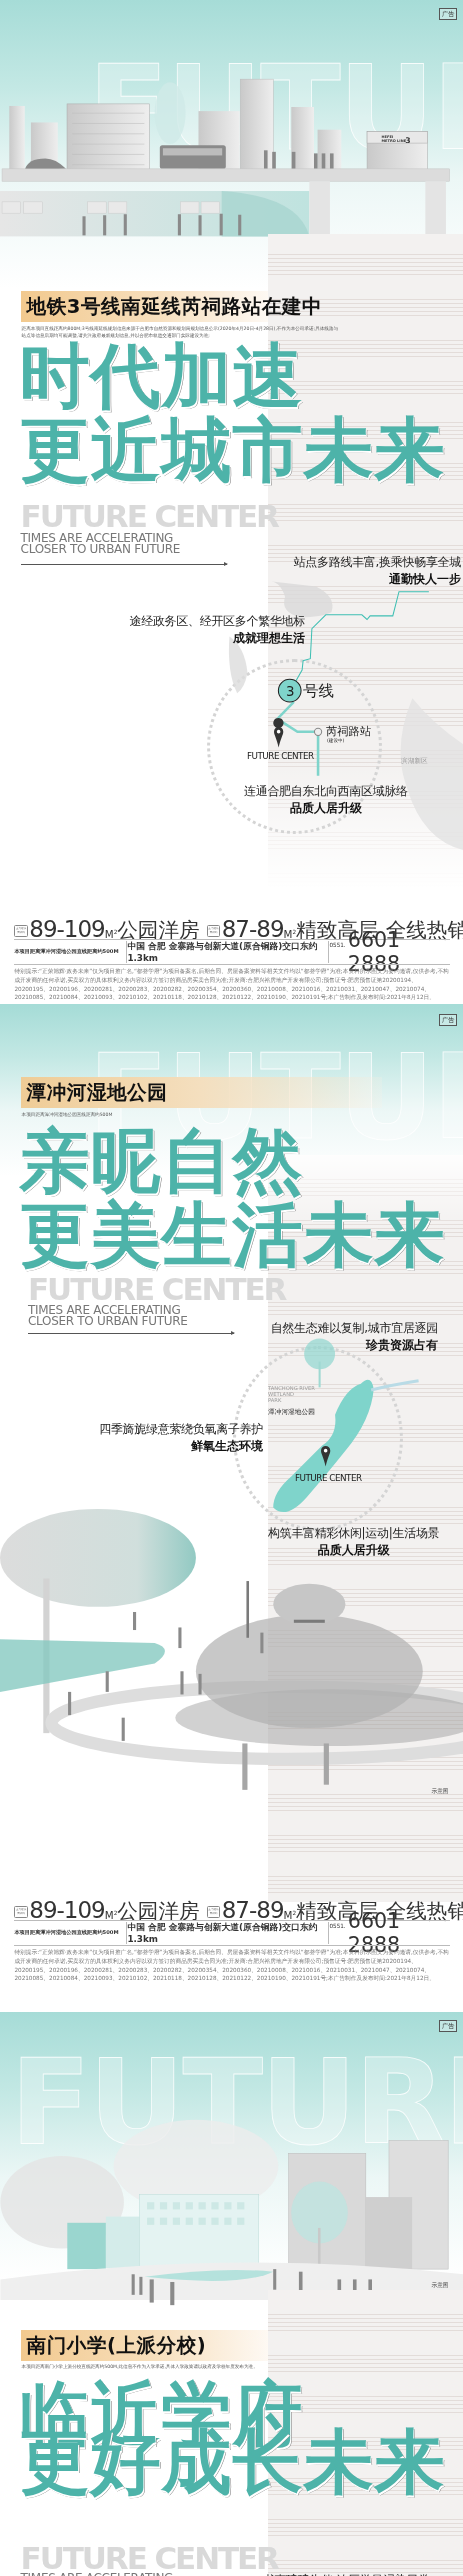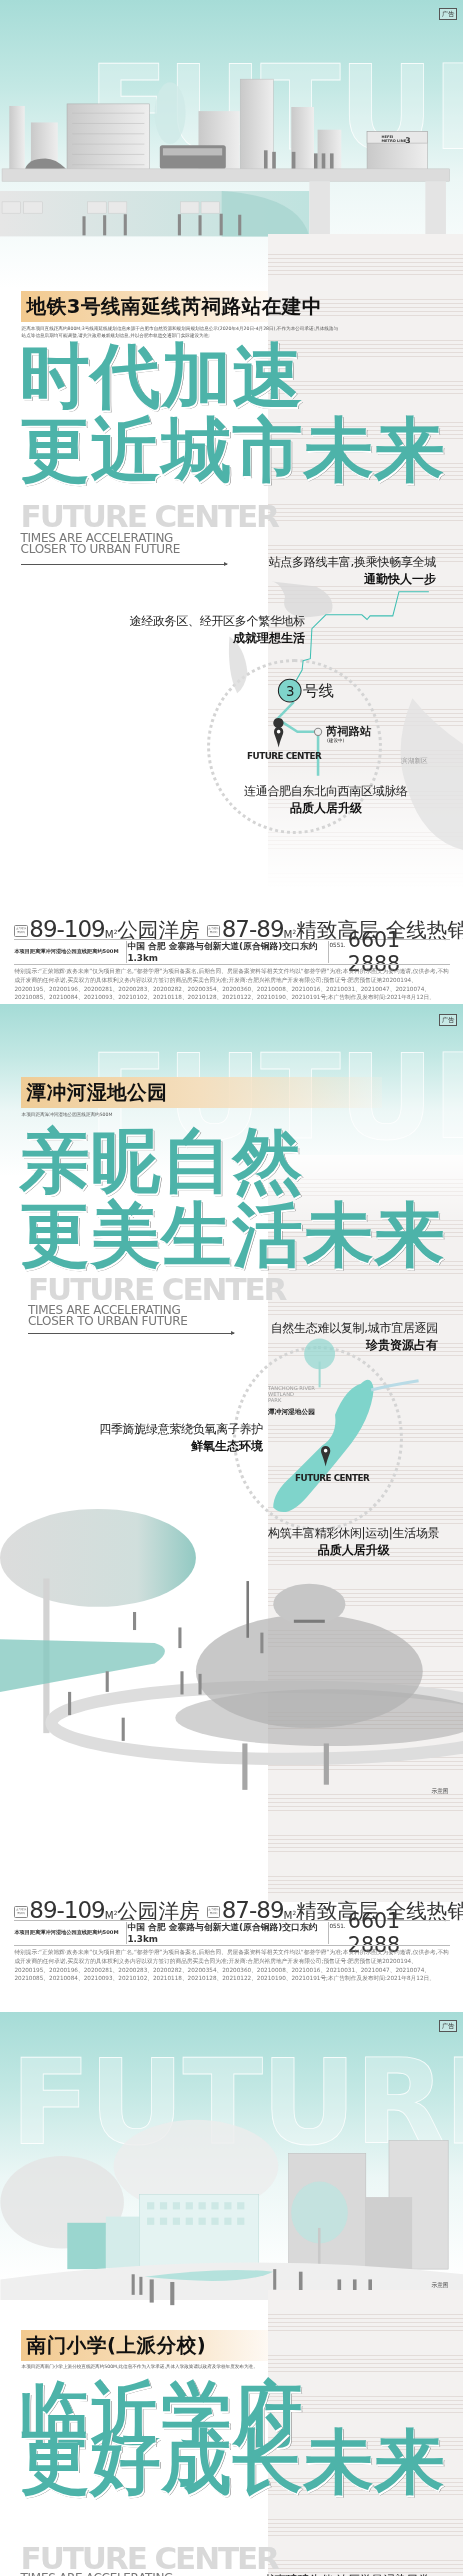--- a/index.html
+++ b/index.html
@@ -17,21 +17,21 @@
   .fc-title{position:absolute;left:20.6px;font-size:31px;font-weight:bold;color:#d9d9d9;letter-spacing:-2.1px;line-height:1}
   .fc-sub{position:absolute;left:20.6px;font-size:12px;color:#777;letter-spacing:-0.3px;line-height:11.3px}
   .arrow{position:absolute;left:20.6px;width:206px;height:0.5px;background:#555}
   .arrow:after{content:"";position:absolute;right:-1px;top:-2.1px;border-left:4.6px solid #555;border-top:2.1px solid transparent;border-bottom:2.1px solid transparent}
   .feat{position:absolute;text-align:right;white-space:nowrap}
   .feat.left{text-align:center}
   .feat .l1{font-size:12px;color:#222;line-height:15.5px;letter-spacing:-0.3px}
   .feat .l2{font-size:12px;font-weight:bold;color:#111;line-height:16.5px}
   .ring{position:absolute;border-radius:50%;border:3.6px dotted #d4d4d4}
   .pin{position:absolute;width:9.3px;height:20.6px}
-  .maplabel{position:absolute;font-weight:bold;color:#222;white-space:nowrap}
+  .maplabel{position:absolute;font-weight:normal;color:#222;white-space:nowrap}
   .maplabel.small{font-size:5.2px;color:#999;font-weight:normal;line-height:6.2px}
   .footer{position:absolute;left:0;width:464px}
   .price-row{position:absolute;left:14.4px;top:0;display:flex;align-items:flex-end;white-space:nowrap;color:#333}
   .tagbox{display:inline-block;width:13.4px;height:12.4px;border:0.5px solid #888;border-radius:1.5px;font-size:2.6px;line-height:3.6px;color:#666;text-align:center;padding-top:1.5px;margin-right:1.5px;margin-bottom:4.1px}
   .num{font-size:23px;letter-spacing:-1px;line-height:1}
   .unit{font-size:10.3px;line-height:1;margin-bottom:2.1px}
   .unit sup{font-size:5.7px}
   .cn{font-size:20.6px;line-height:1;margin-right:7.2px}
   .divline{position:absolute;left:14.4px;width:436px;height:1px;background:#bbb}
   .info-row{position:absolute;left:14.4px;width:436px;height:21.6px;display:flex;align-items:center}
@@ -154,21 +154,21 @@
     <svg width="9.3" height="20.6" viewBox="0 0 18 40">
         <path d="M9 0 a9 9 0 0 1 9 9 c0 6 -5 12 -9 31 c-4 -19 -9 -25 -9 -31 a9 9 0 0 1 9 -9z" fill="#333"></path>
         <circle cx="9" cy="9" r="3.5" fill="#fff"></circle>
       </svg>
   </div>
   <div class="maplabel" style="left:326px;top:724px;font-size:11.3px">芮祠路站</div>
   <div class="maplabel" style="left:327px;top:738px;font-size:4.6px;font-weight:normal">(建设中)</div>
   <div class="maplabel" style="left:247px;top:751px;font-size:8.8px;letter-spacing:-0.5px">FUTURE CENTER</div>
   <div class="maplabel" style="left:401px;top:757px;font-size:6.7px;color:#999;font-weight:normal">滨湖新区</div>
 
-  <div class="feat" style="right:28px;top:555px">
+  <div class="feat" style="right:3px;top:555px">
     <div class="l1">站点多路线丰富,换乘快畅享全城</div>
     <div class="l2">通勤快人一步</div>
   </div>
   <div class="feat" style="right:159px;top:614px">
     <div class="l1">途经政务区、经开区多个繁华地标</div>
     <div class="l2">成就理想生活</div>
   </div>
   <div class="feat left" style="left:244px;top:784px">
     <div class="l1">连通合肥自东北向西南区域脉络</div>
     <div class="l2">品质人居升级</div>

